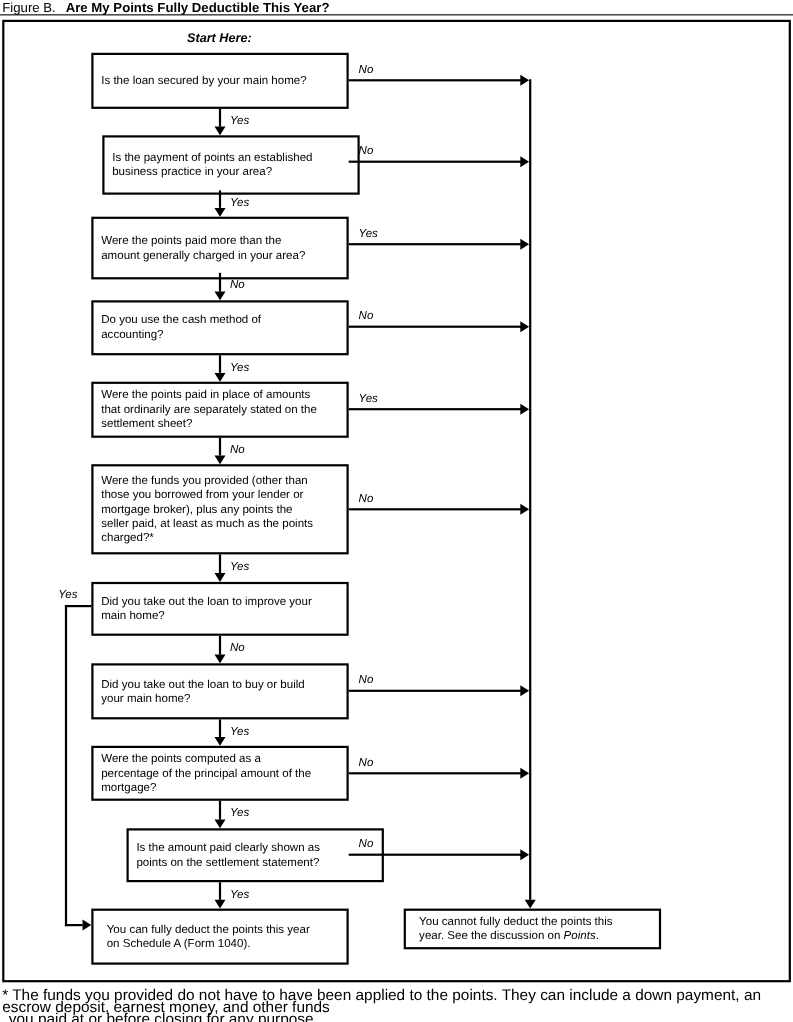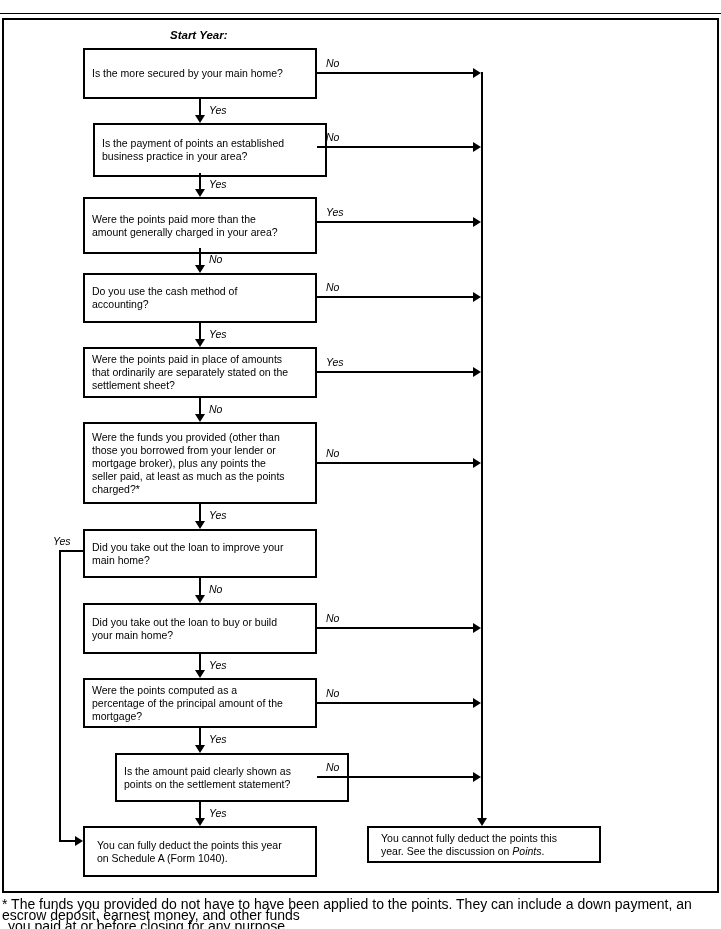--- a/index.html
+++ b/index.html
@@ -30,28 +30,31 @@
   .footnote { position:absolute; left:2px; top:899px; width:716px;
     font-size:14px; line-height:11px; }
   .footnote .l2 { padding-left:6px; }
   i { font-style:italic;margin-top:20px; }
 </style>
 </head>
 <body>
 
 <div class="page">
 
+  <div class="figure-title">
+    <span class="prefix">Figure B.</span><span class="main">Are My Points Fully Deductible This Year?</span>
+  </div>
   <div class="title-rule"></div>
 
   <div class="frame"></div>
 
-  <div class="start-label">Start Year:</div>
+  <div class="start-label">Start Here:</div>
 
   <div class="qbox" style="left:83px; top:48px;  height:51px;">
-      <div class="qtext">Is the more secured by your main home?</div>
+      <div class="qtext">Is the loan secured by your main home?</div>
     </div>
   <div class="qbox" style="left:93px; top:123px; height:54px;">
       <div class="qtext">Is the payment of points an established
 business practice in your area?</div>
     </div>
   <div class="qbox" style="left:83px; top:197px; height:57px;">
       <div class="qtext">Were the points paid more than the
 amount generally charged in your area?</div>
     </div>
   <div class="qbox" style="left:83px; top:273px; height:50px;">

